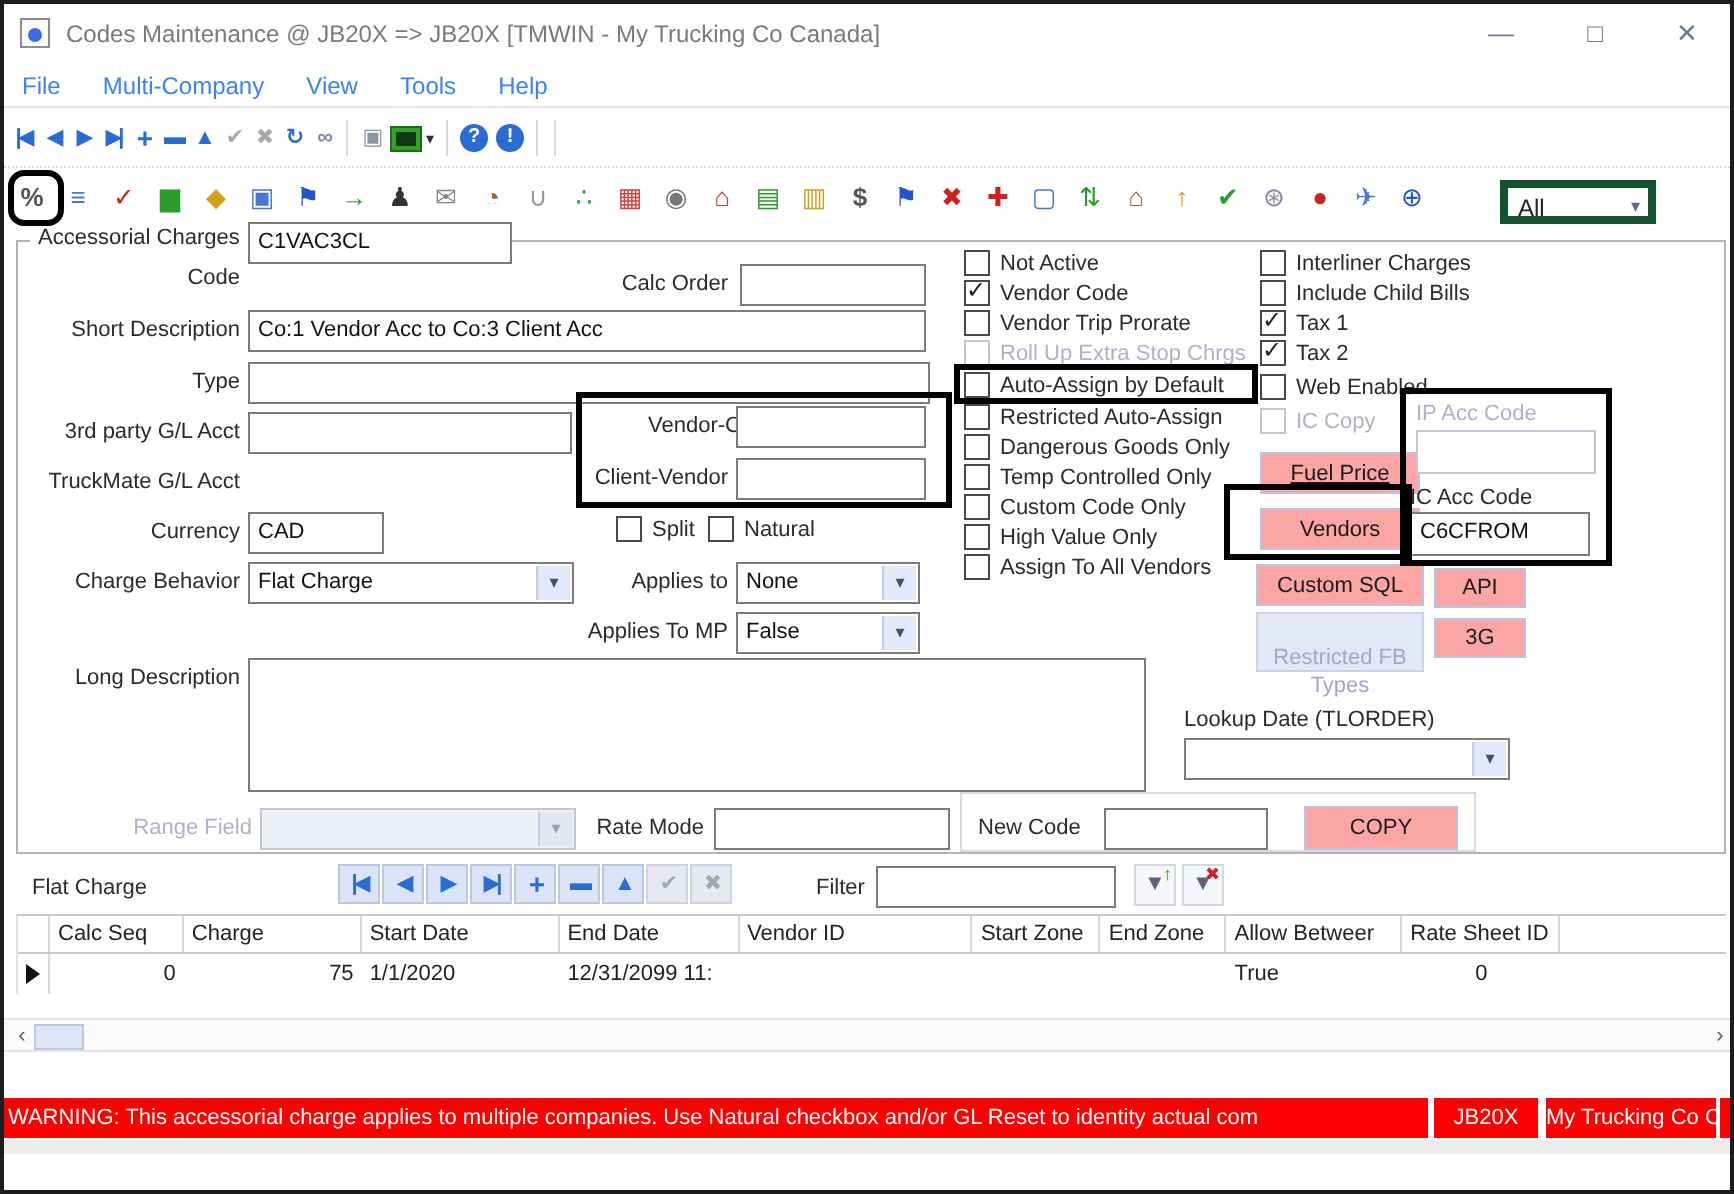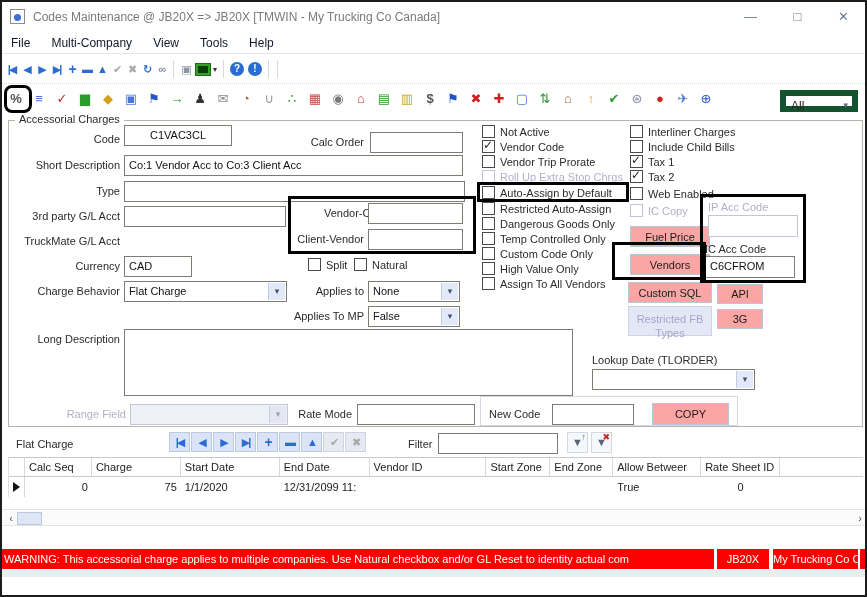--- a/index.html
+++ b/index.html
@@ -10,38 +10,38 @@
 
   
   .titlebar{position:absolute;left:0;top:0;width:100%;height:30px;background:#fff;}
   .appicon{position:absolute;left:8px;top:7px;width:15px;height:15px;border:1px solid #8c8c8c;background:#fdfdfd;}
   .appicon::after{content:"";position:absolute;left:3px;top:4px;width:7px;height:7px;border-radius:50%;background:#3a6fd8;}
   .title-text{position:absolute;left:31px;top:8px;color:#7a7a78;font-size:12px;}
   .wbtn{position:absolute;top:0;width:45px;height:29px;text-align:center;line-height:29px;color:#6f7b95;font-size:13px;}
 
   
   .menubar{position:absolute;left:0;top:30px;width:100%;height:22px;background:#fff;border-bottom:1px solid #e6e6e6;}
-  .menuitem{display:inline-block;padding:4px 9px 0 9px;color:#0f172a;font-size:12px;}
+  .menuitem{display:inline-block;padding:4px 9px 0 9px;color:#3b82f6;font-size:12px;}
 
   
   .toolbar1{position:absolute;left:2px;top:54px;height:26px;display:flex;align-items:center;}
   .t1{width:15px;height:20px;text-align:center;line-height:20px;font-weight:bold;font-size:11px;letter-spacing:-2px;}
   .nav-blue{color:#2b6cd4;}
   .nav-gray{color:#a8a8a8;}
   .t1sep{width:1px;height:18px;background:#d9d9d9;margin:0 4px;}
   .circ{width:14px;height:14px;margin:0 2px;border-radius:50%;background:#2b6cd4;color:#fff;font-size:10px;font-weight:bold;
         text-align:center;line-height:14px;letter-spacing:0;}
   .screen-tile{width:16px;height:13px;background:#36a02a;border:1px solid #1e6c18;margin-left:2px;position:relative;}
   .screen-tile::after{content:"";position:absolute;left:2px;top:2px;right:2px;bottom:2px;background:#0d3d0d;}
   .ddcaret{color:#333;font-size:8px;margin:0 2px;letter-spacing:0;}
   .t1line{position:absolute;left:0;top:81px;width:867px;border-top:1px dotted #d8d8d8;}
 
   .toolbar2{position:absolute;left:4px;top:85px;height:24px;display:flex;align-items:center;gap:3px;}
   .t2{width:20px;height:20px;text-align:center;line-height:20px;font-size:13px;}
-  .all-combo{position:absolute;left:748px;top:88px;width:78px;height:22px;border:6px solid #14532d;background:#fff;margin-left:30px;}
+  .all-combo{position:absolute;left:748px;top:88px;width:78px;height:22px;border:4px solid #14532d;background:#fff;}
   .all-combo .val{position:absolute;left:5px;top:3px;font-size:12px;color:#222;}
   .all-combo .car{position:absolute;right:4px;top:4px;color:#5a6a86;font-size:9px;}
 
   
   .gb{position:absolute;left:6px;top:118px;width:855px;height:307px;border:1px solid #b4b4ac;}
   .gb-label{position:absolute;left:13px;top:111px;background:#fff;padding:0 4px;color:#2b2b2b;}
 
   
   .lbl{position:absolute;color:#2b2b2b;white-space:nowrap;}
   .lbl.r{text-align:right;}
@@ -180,21 +180,21 @@
   </div>
   <div class="all-combo">
     <span class="val">All</span>
     <span class="car">▾</span>
   </div>
 
   <div class="gb"></div>
   <div class="gb-label">Accessorial Charges</div>
 
   <div class="lbl r" style="left:6px;top:131px;width:112px;">Code</div>
-  <div class="inp" style="left:122px;top:123px;width:108px;height:21px;text-align:center;">C1VAC3CL</div>
+  <div class="inp" style="left:122px;top:109px;width:132px;height:21px;">C1VAC3CL</div>
   <div class="lbl r" style="left:286px;top:134px;width:76px;">Calc Order</div>
   <div class="inp" style="left:368px;top:130px;width:93px;height:21px;"></div>
 
   <div class="lbl r" style="left:6px;top:157px;width:112px;">Short Description</div>
   <div class="inp" style="left:122px;top:153px;width:339px;height:21px;">Co:1 Vendor Acc to Co:3 Client Acc</div>
 
   <div class="lbl r" style="left:6px;top:183px;width:112px;">Type</div>
   <div class="inp" style="left:122px;top:179px;width:341px;height:21px;"></div>
 
   <div class="lbl r" style="left:6px;top:208px;width:112px;">3rd party G/L Acct</div>
@@ -293,21 +293,21 @@
       <span class="cblbl">Web Enabled</span>
     </div>
   <div class="cbrow dis" style="left:628px;top:202px;">
       <span class="cb"></span>
       <span class="cblbl">IC Copy</span>
     </div>
 
   <div class="btn" style="left:628px;top:224px;width:80px;height:21px;line-height:20px;"><span class="ul">Fuel Price</span></div>
   <div class="btn" style="left:628px;top:252px;width:80px;height:21px;line-height:20px;">Vendors</div>
   <div class="btn" style="left:626px;top:280px;width:84px;height:21px;line-height:20px;">Custom SQL</div>
-  <div class="btn dis" style="left:626px;top:304px;width:84px;height:30px;line-height:14px;padding-top:5px;">Restricted FB Types</div>
+  <div class="btn dis" style="left:626px;top:304px;width:84px;height:30px;line-height:14px;padding-top:15px;">Restricted FB Types</div>
   <div class="btn" style="left:715px;top:282px;width:46px;height:20px;line-height:19px;">API</div>
   <div class="btn" style="left:715px;top:307px;width:46px;height:20px;line-height:19px;">3G</div>
 
   <div class="lbl dis" style="left:706px;top:199px;">IP Acc Code</div>
   <div class="inp" style="left:706px;top:213px;width:90px;height:22px;border-color:#c4c4d4;"></div>
   <div class="lbl" style="left:703px;top:241px;">IC Acc Code</div>
   <div class="inp" style="left:703px;top:254px;width:90px;height:22px;">C6CFROM</div>
 
   <div class="lbl r" style="left:6px;top:331px;width:112px;">Long Description</div>
   <div class="ta" style="left:122px;top:327px;width:449px;height:67px;"></div>

